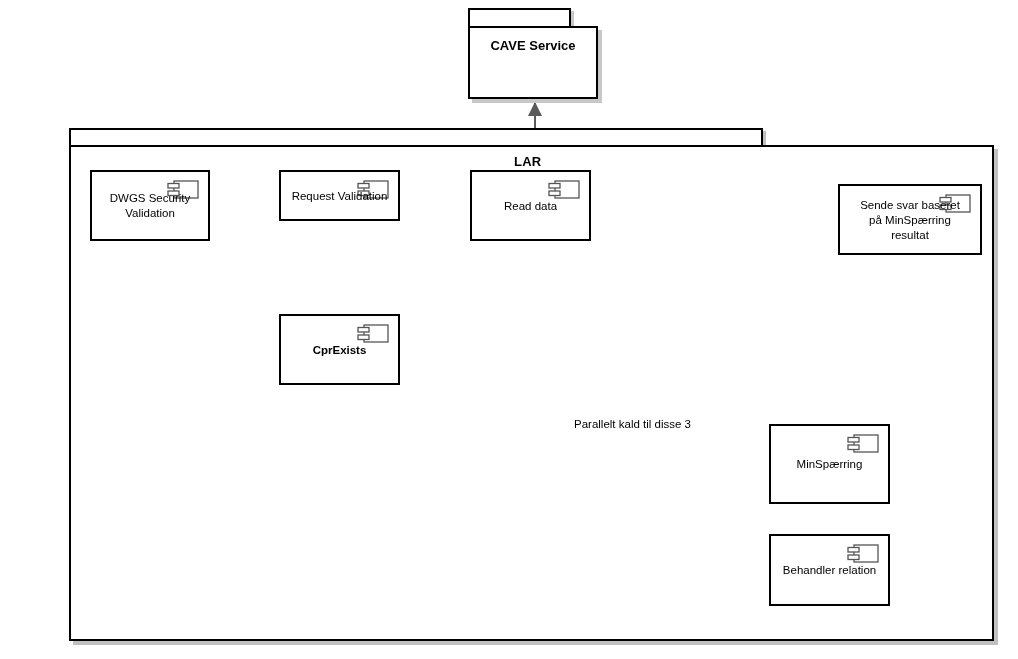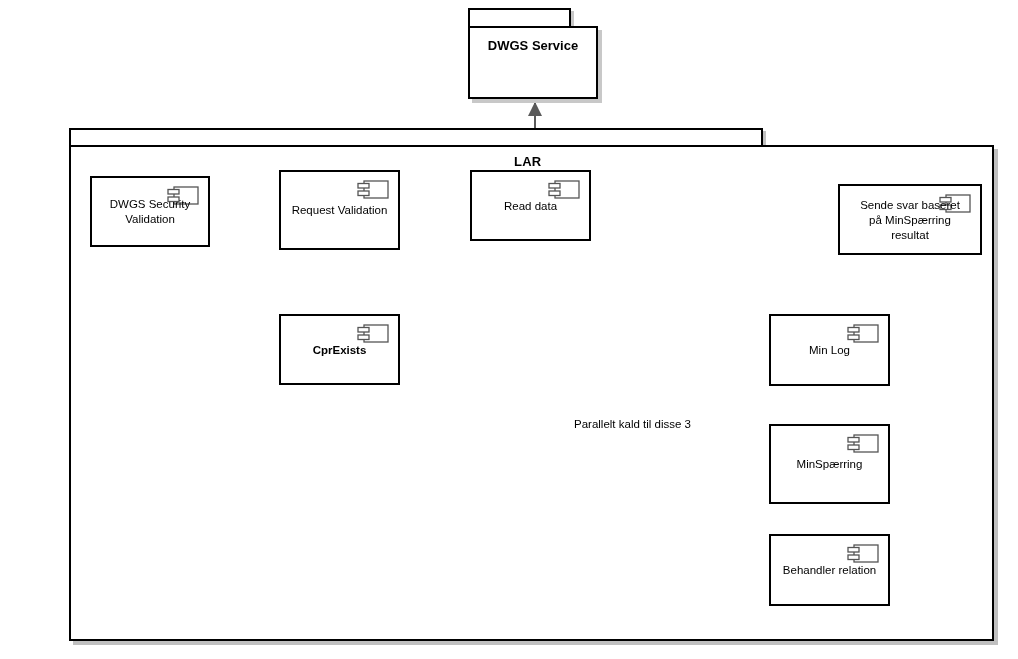--- a/index.html
+++ b/index.html
@@ -162,42 +162,42 @@
     <g>
       <path d="M 710 241 L 710 570" stroke="#5a5a5a" stroke-width="2" fill="none"></path>
       <path d="M 710 335 Q 710 350 726 350 L 762 350" stroke="#5a5a5a" stroke-width="2" fill="none" marker-end="url(#ah)"></path>
       <path d="M 710 445 Q 710 460 726 460 L 762 460" stroke="#5a5a5a" stroke-width="2" fill="none" marker-end="url(#ah)"></path>
       <path d="M 710 555 Q 710 570 726 570 L 762 570" stroke="#5a5a5a" stroke-width="2" fill="none" marker-end="url(#ah)"></path>
     </g>
   </svg>
 
   <div class="node-tab" style="left:468px; top:8px; width:103px; height:20px;"></div>
   <div class="node-body" style="left:468px; top:26px; width:130px; height:73px;">
-    <span class="node-title">DWGS Service</span>
+    <span class="node-title">CAVE Service</span>
   </div>
 
   <div class="pkg">
     <div class="pkg-tab" style="left:69px; top:128px; width:694px; height:19px;"></div>
     <div class="pkg-body" style="left:69px; top:145px; width:925px; height:496px;"></div>
   </div>
   <div class="pkg-label" style="left:514px; top:154px;">LAR</div>
 
-  <div class="comp" style="left:90px; top:170px; width:120px; height:71px;margin-top:6px;">
+  <div class="comp" style="left:90px; top:170px; width:120px; height:71px;">
     <svg class="comp-icon" viewBox="0 0 32 22">
       <rect x="7" y="2" width="24" height="17" fill="#ffffff" stroke="#555555" stroke-width="1.3"></rect>
       <rect x="1" y="4.5" width="11" height="4.5" fill="#ffffff" stroke="#555555" stroke-width="1.3"></rect>
       <rect x="1" y="12" width="11" height="4.5" fill="#ffffff" stroke="#555555" stroke-width="1.3"></rect>
     </svg>
     <div class="comp-label">
       <div>DWGS Security</div>
       <div>Validation</div>
     </div>
   </div>
 
-  <div class="comp" style="left:279px; top:170px; width:121px; height:80px;text-decoration:underline;">
+  <div class="comp" style="left:279px; top:170px; width:121px; height:51px;text-decoration:underline;">
     <svg class="comp-icon" viewBox="0 0 32 22">
       <rect x="7" y="2" width="24" height="17" fill="#ffffff" stroke="#555555" stroke-width="1.3"></rect>
       <rect x="1" y="4.5" width="11" height="4.5" fill="#ffffff" stroke="#555555" stroke-width="1.3"></rect>
       <rect x="1" y="12" width="11" height="4.5" fill="#ffffff" stroke="#555555" stroke-width="1.3"></rect>
     </svg>
     <div class="comp-label">
       <div>Request Validation</div>
     </div>
   </div>
 
@@ -230,30 +230,20 @@
     <svg class="comp-icon" viewBox="0 0 32 22">
       <rect x="7" y="2" width="24" height="17" fill="#ffffff" stroke="#555555" stroke-width="1.3"></rect>
       <rect x="1" y="4.5" width="11" height="4.5" fill="#ffffff" stroke="#555555" stroke-width="1.3"></rect>
       <rect x="1" y="12" width="11" height="4.5" fill="#ffffff" stroke="#555555" stroke-width="1.3"></rect>
     </svg>
     <div class="comp-label">
       <div>CprExists</div>
     </div>
   </div>
 
-  <div class="comp" style="left:769px; top:314px; width:121px; height:72px;">
-    <svg class="comp-icon" viewBox="0 0 32 22">
-      <rect x="7" y="2" width="24" height="17" fill="#ffffff" stroke="#555555" stroke-width="1.3"></rect>
-      <rect x="1" y="4.5" width="11" height="4.5" fill="#ffffff" stroke="#555555" stroke-width="1.3"></rect>
-      <rect x="1" y="12" width="11" height="4.5" fill="#ffffff" stroke="#555555" stroke-width="1.3"></rect>
-    </svg>
-    <div class="comp-label">
-      <div>Min Log</div>
-    </div>
-  </div>
 
   <div class="comp" style="left:769px; top:424px; width:121px; height:80px;">
     <svg class="comp-icon" viewBox="0 0 32 22">
       <rect x="7" y="2" width="24" height="17" fill="#ffffff" stroke="#555555" stroke-width="1.3"></rect>
       <rect x="1" y="4.5" width="11" height="4.5" fill="#ffffff" stroke="#555555" stroke-width="1.3"></rect>
       <rect x="1" y="12" width="11" height="4.5" fill="#ffffff" stroke="#555555" stroke-width="1.3"></rect>
     </svg>
     <div class="comp-label">
       <div>MinSpærring</div>
     </div>

